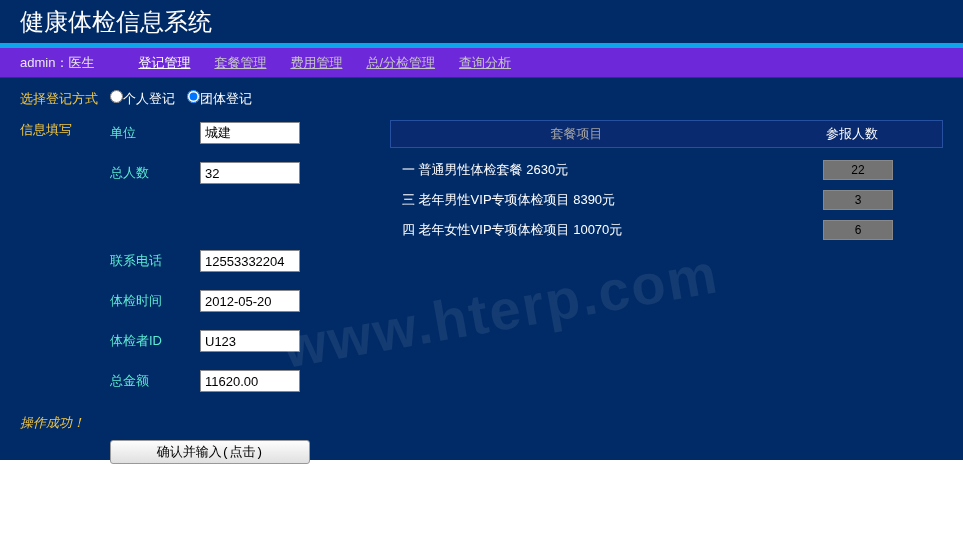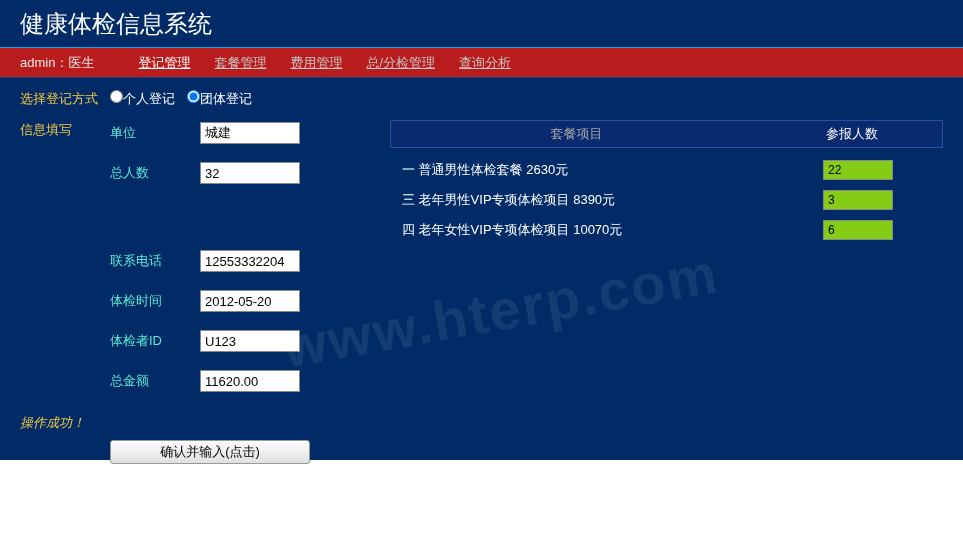--- a/index.html
+++ b/index.html
@@ -14,31 +14,31 @@
       width: 963px;
       height: 460px;
       background: #002b66;
       position: relative;
     }
     .header {
       height: 48px;
       display: flex;
       align-items: center;
       padding: 0 20px;
-      border-bottom: 1px solid #0ea5e9;
+      border-bottom: 5px solid #0ea5e9;
     }
     .app-title {
       color: #ffffff;
       font-size: 24px;
       font-weight: normal;
       font-family: "SimSun", serif;
     }
     .nav-bar {
       height: 30px;
-      background: #b91c1c;
+      background: #6d28d9;
       display: flex;
       align-items: center;
       padding: 0 20px;
       gap: 24px;
       border-bottom: 1px solid #1a3d73;
     }
     .user-info {
       color: #e8e8e8;
       font-size: 13px;
       margin-right: 20px;
@@ -122,21 +122,21 @@
     }
     .submit-btn {
       margin-left: 90px;
       width: 200px;
       height: 24px;
       background: linear-gradient(#fdfdfd, #e0e0e0);
       border: 1px solid #999;
       border-radius: 3px;
       font-size: 13px;
       cursor: pointer;
-      font-family: Liberation Sans, sans-serif;
+      font-family: Liberation Mono, monospace;
     }
     .right-table {
       flex: 1;
       margin-left: 10px;
     }
     .table-header {
       display: flex;
       background: #0a2a70;
       border: 1px solid #2850a0;
       height: 28px;
@@ -171,25 +171,26 @@
     }
     .td2 {
       width: 180px;
       display: flex;
       justify-content: flex-start;
       padding-left: 60px;
     }
     .count-input {
       width: 70px;
       height: 20px;
-      background: #84cc16;
+      background: #737373;
       border: 1px solid #888;
       font-size: 12px;
       padding: 0 4px;
       font-family: inherit;
+      text-align: center;
     }
     .left-col-pad {
       width: 90px;
       flex-shrink: 0;
     }
     .watermark {
       position: absolute;
       top: 200px;
       left: 280px;
       font-size: 56px;

